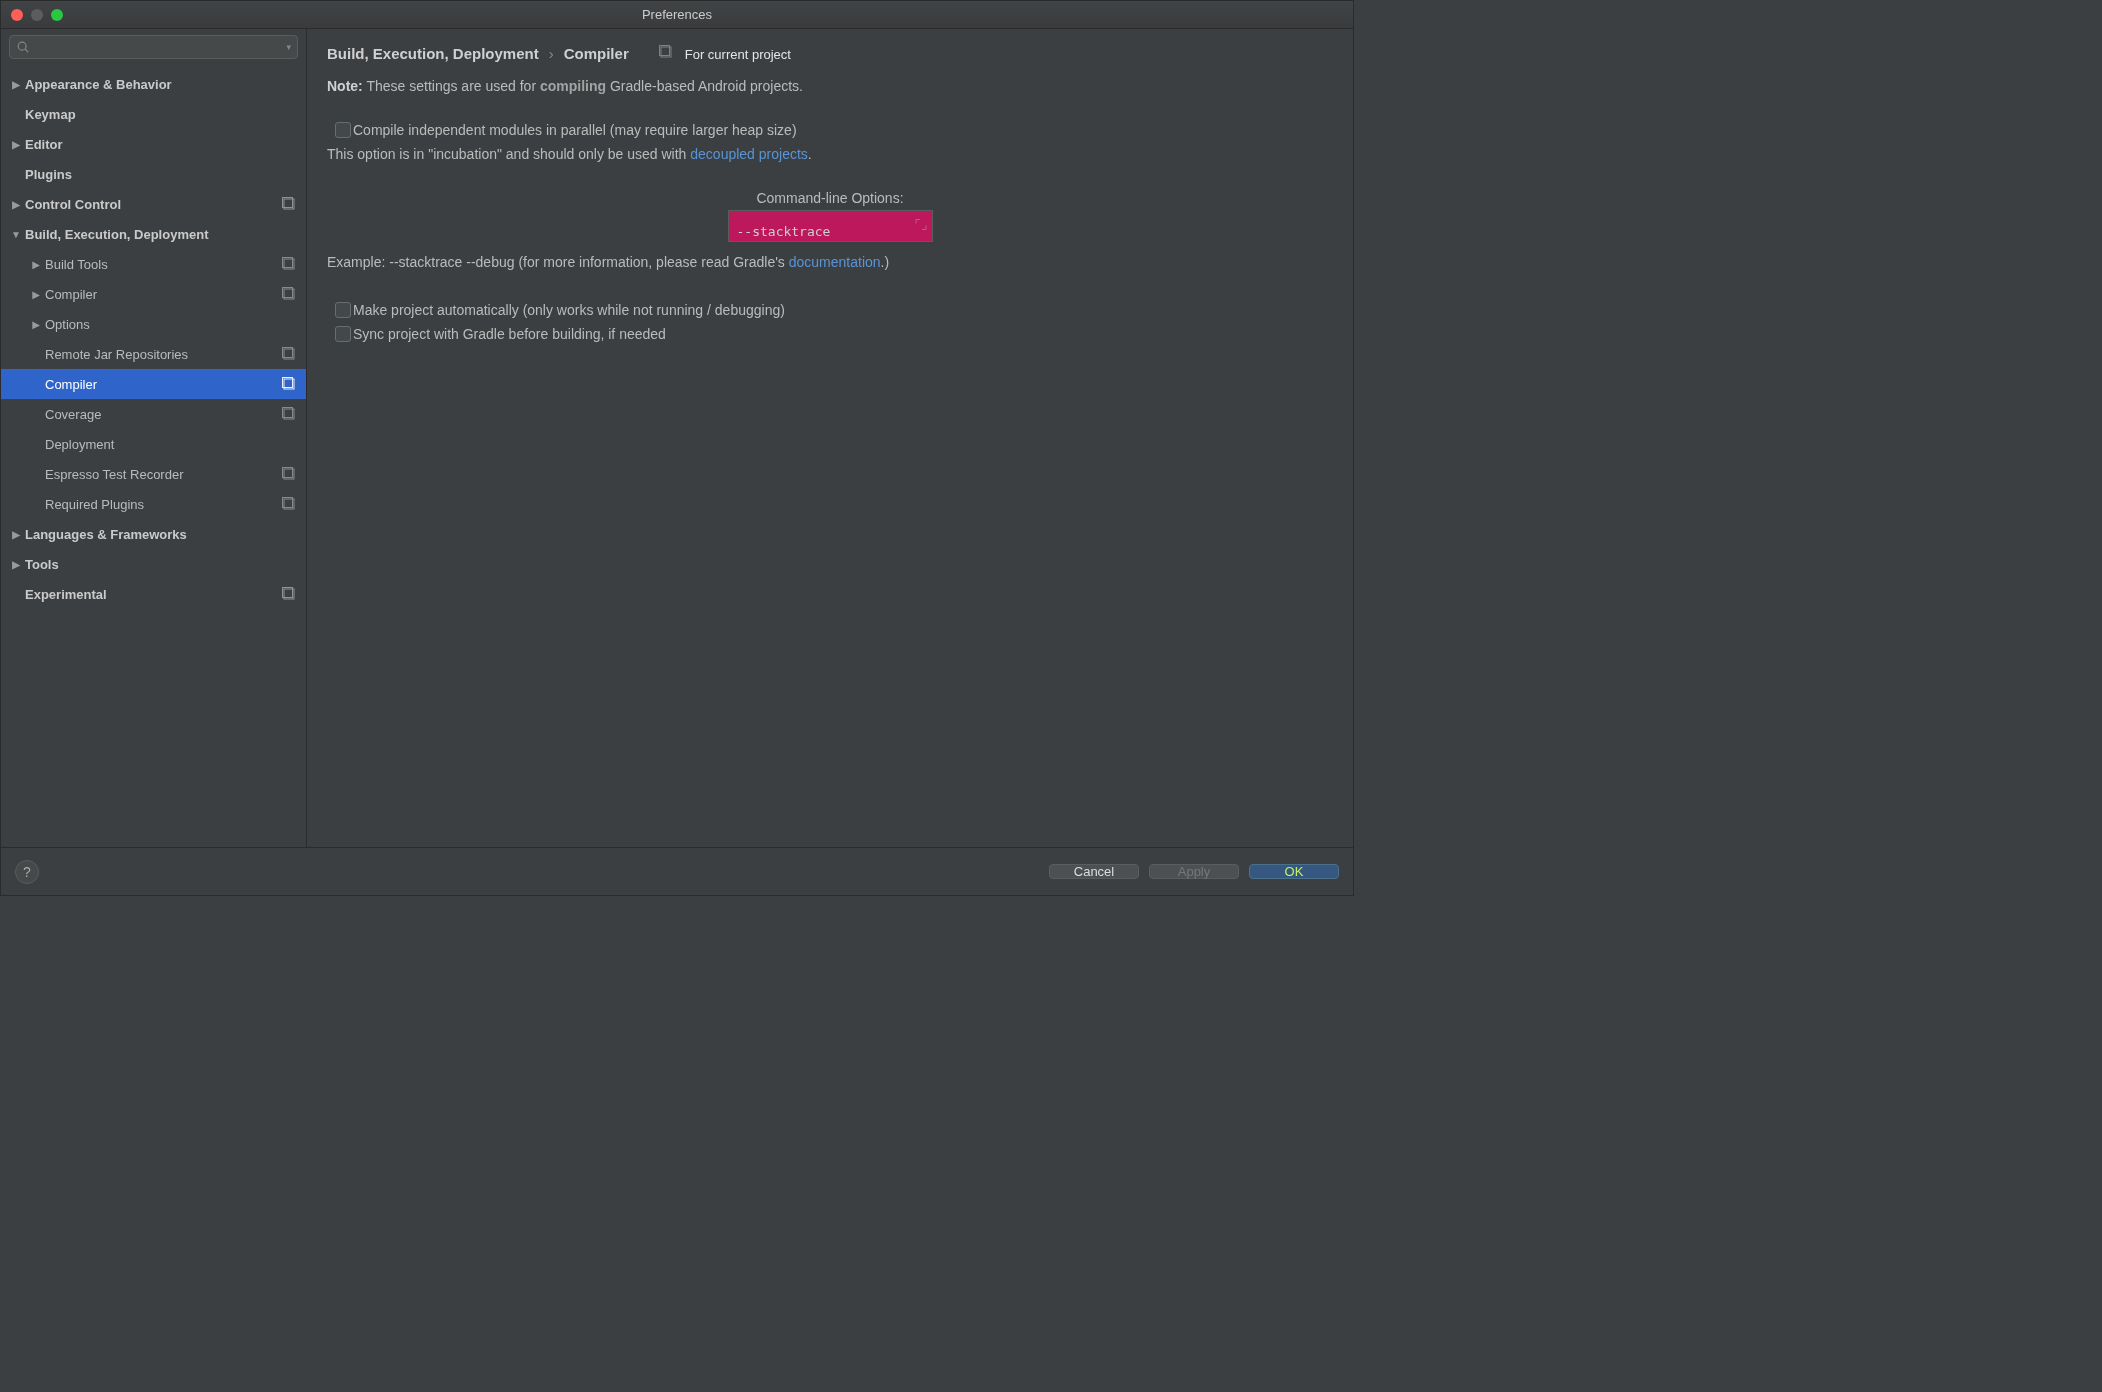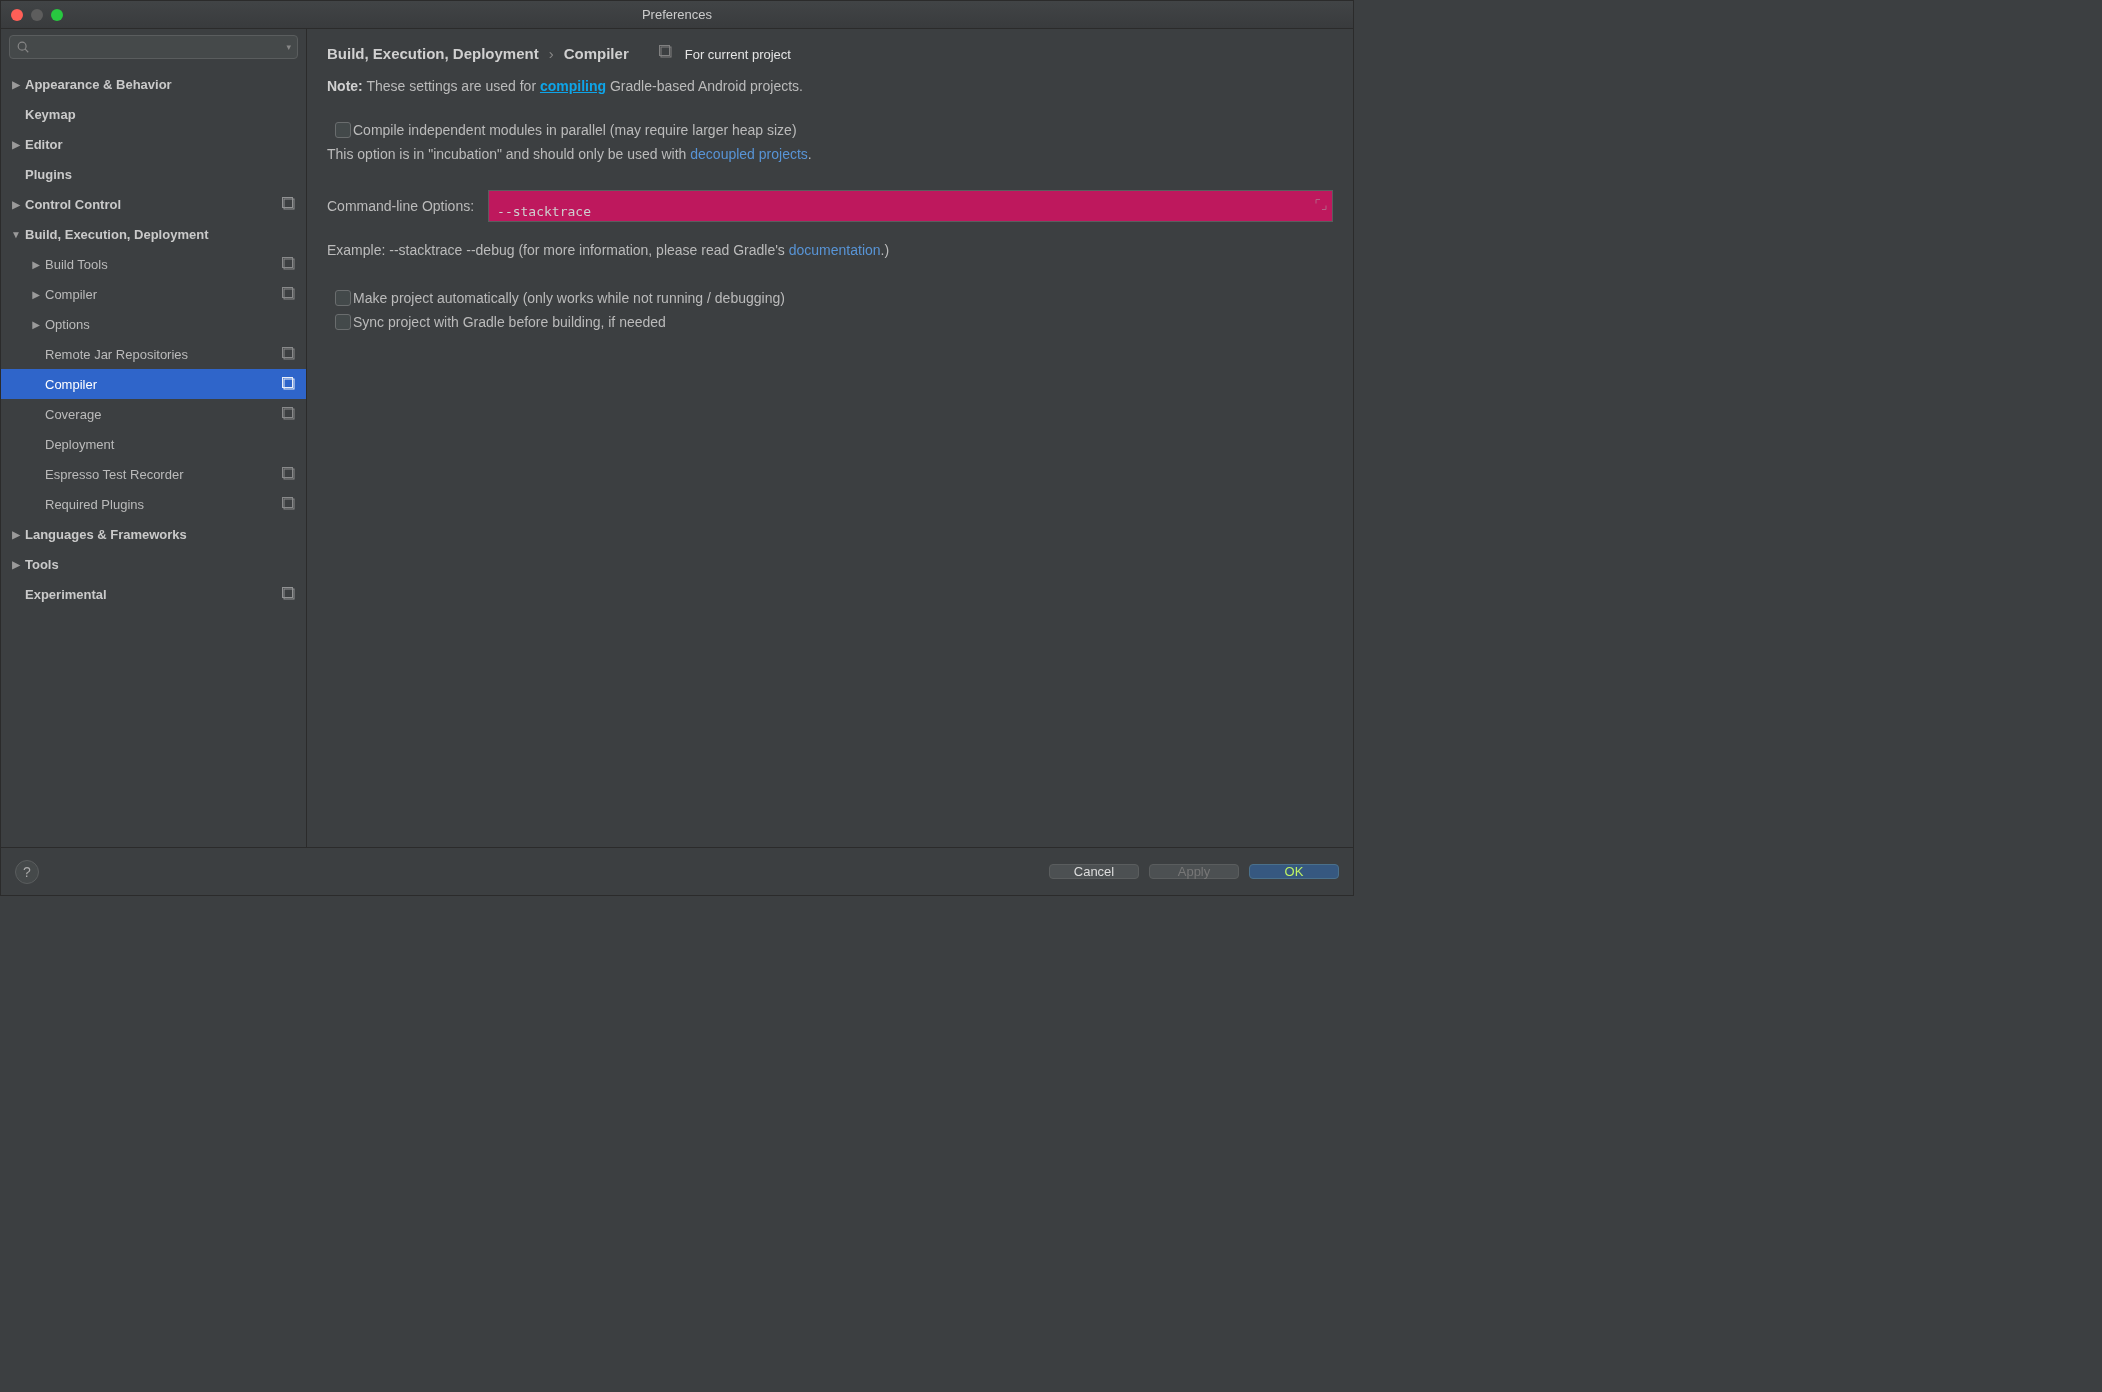--- a/index.html
+++ b/index.html
@@ -136,21 +136,21 @@
   .bc-sep { color: #888; font-weight: normal; }
   .scope-note {
     display: inline-flex;
     align-items: flex-end;
     gap: 12px;
     color: #e5e5e5;
     font-size: 13px;
   }
   .note-line { font-size: 14px; margin-bottom: 24px; }
   .note-line b { color: #d0d0d0; }
-  .note-strong { font-weight: 600; color: #0ea5e9; text-decoration: underline; }
+  .note-strong { font-weight: 600; color: #a3a3a3; }
 
   .check-row {
     display: flex;
     align-items: center;
     gap: 2px;
     padding: 4px 0 4px 8px;
     font-size: 14px;
   }
   .fake-check {
     width: 16px; height: 16px;
@@ -161,23 +161,24 @@
   }
   .incubation-line {
     font-size: 14px;
     padding: 4px 0 0 0;
   }
   .link { color: #5894d6; cursor: pointer; }
 
   .field-row {
     display: flex;
     align-items: center;
-    gap: 14px;
+    gap: 4px;
     margin-top: 28px;
-    margin-bottom: 20px;
+    margin-bottom: 12px;
+    flex-direction: column;
   }
   .field-label { font-size: 14px; white-space: nowrap; }
   .text-input {
     flex: 1;
     background: #be185d;
     border: 1px solid #5a5d5e;
     color: #cfcfcf;
     font-family: "Menlo", "Monaco", monospace;
     font-size: 13px;
     height: 32px;

